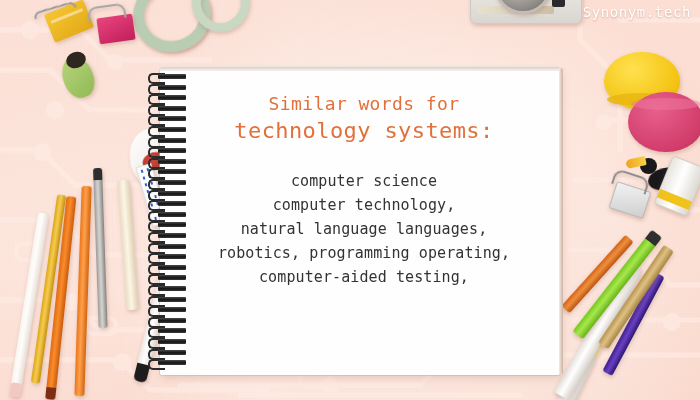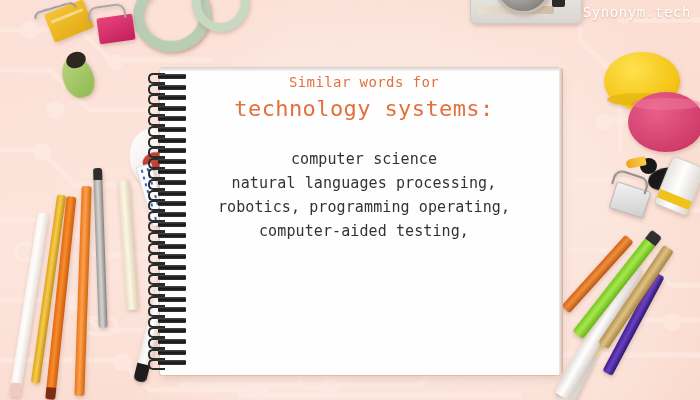--- a/index.html
+++ b/index.html
@@ -38,21 +38,21 @@
   .spiral{position:absolute;left:-12px;top:4px;width:42px;height:300px;}
   .ring{position:absolute;left:0;width:40px;height:5px;}
   .ring .bar{position:absolute;left:10px;top:0;width:28px;height:5px;border-radius:1px;
     background:linear-gradient(180deg,#4b4b4b,#141414 55%,#3a3a3a);}
   .ring .hook{position:absolute;left:0;top:-1px;width:15px;height:7px;border:2px solid #2b2b2b;
     border-right:none;border-radius:5px 0 0 5px;background:transparent;}
 
   
   .content{position:absolute;left:30px;top:0;width:348px;text-align:center;}
   .title{color:#e2703a;}
-  .title .l1{font-size:14px;line-height:24px;letter-spacing:.4px;}
+  .title .l1{font-size:18px;line-height:24px;letter-spacing:.4px;margin-top:22px;}
   .title .l2{font-size:22px;line-height:29px;letter-spacing:.4px;}
   .wordlist{margin-top:24px;color:#333;font-size:15px;line-height:24px;letter-spacing:.1px;}
   .wordlist div{white-space:nowrap;text-align:center;}
 
   
   .watermark{position:absolute;right:9px;top:4px;color:#fff;font-size:14px;letter-spacing:.6px;
     text-shadow:0 1px 2px rgba(160,110,90,.45);padding-left:48px;}
 
   
   .obj{position:absolute;}
@@ -292,21 +292,22 @@
       <div class="sheet-topedge"></div>
       <div class="sheet-rightedge"></div>
 
       <div class="content">
         <div class="title">
           <div class="l1">Similar words for</div>
           <div class="l2">technology systems:</div>
         </div>
         <div class="wordlist">
           <div>computer science</div>
-          <div>natural languages processing,</div>
+          <div>computer technology,</div>
+          <div>natural language languages,</div>
           <div>robotics, programming operating,</div>
           <div>computer-aided testing,</div>
         </div>
       </div>
     </div>
     <div class="spiral" id="spiral">
         <div class="ring" style="top: 0px;">
           <div class="hook"></div>
           <div class="bar"></div>
         </div>

